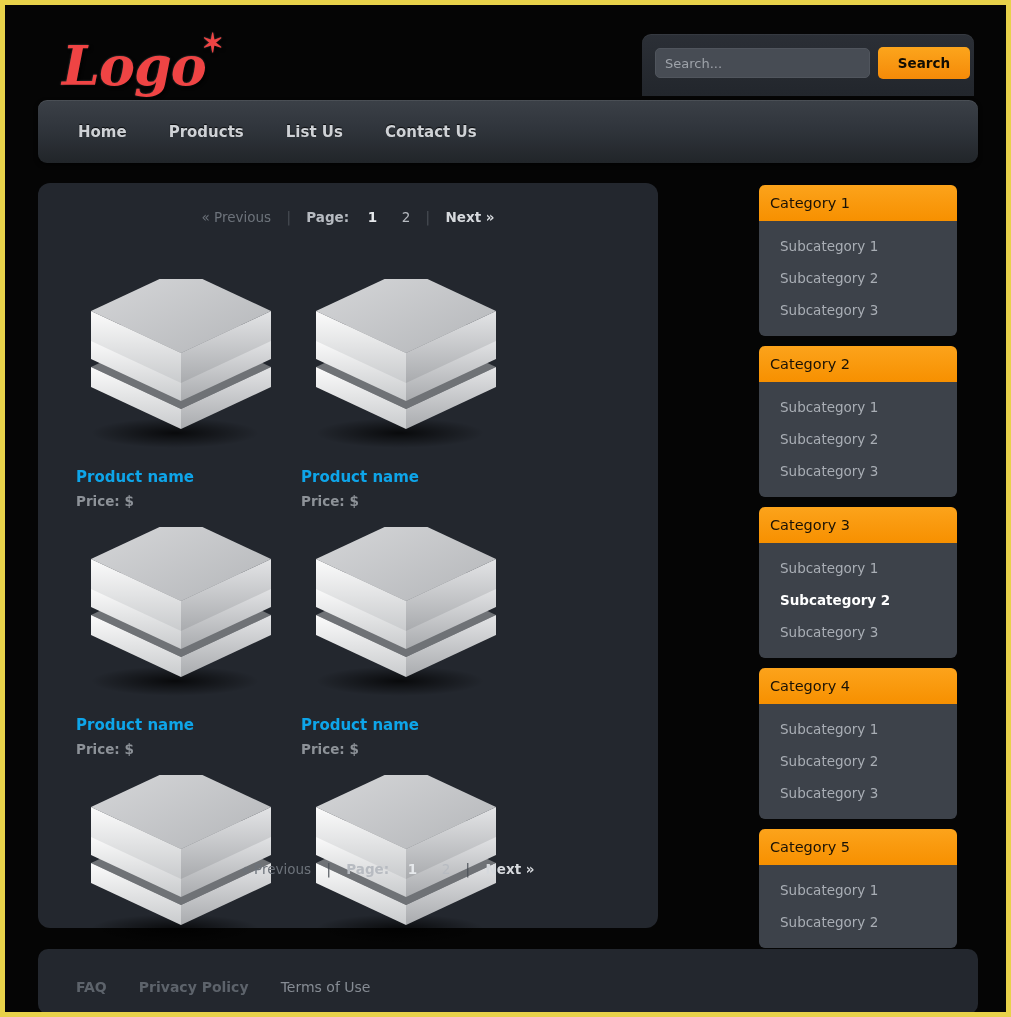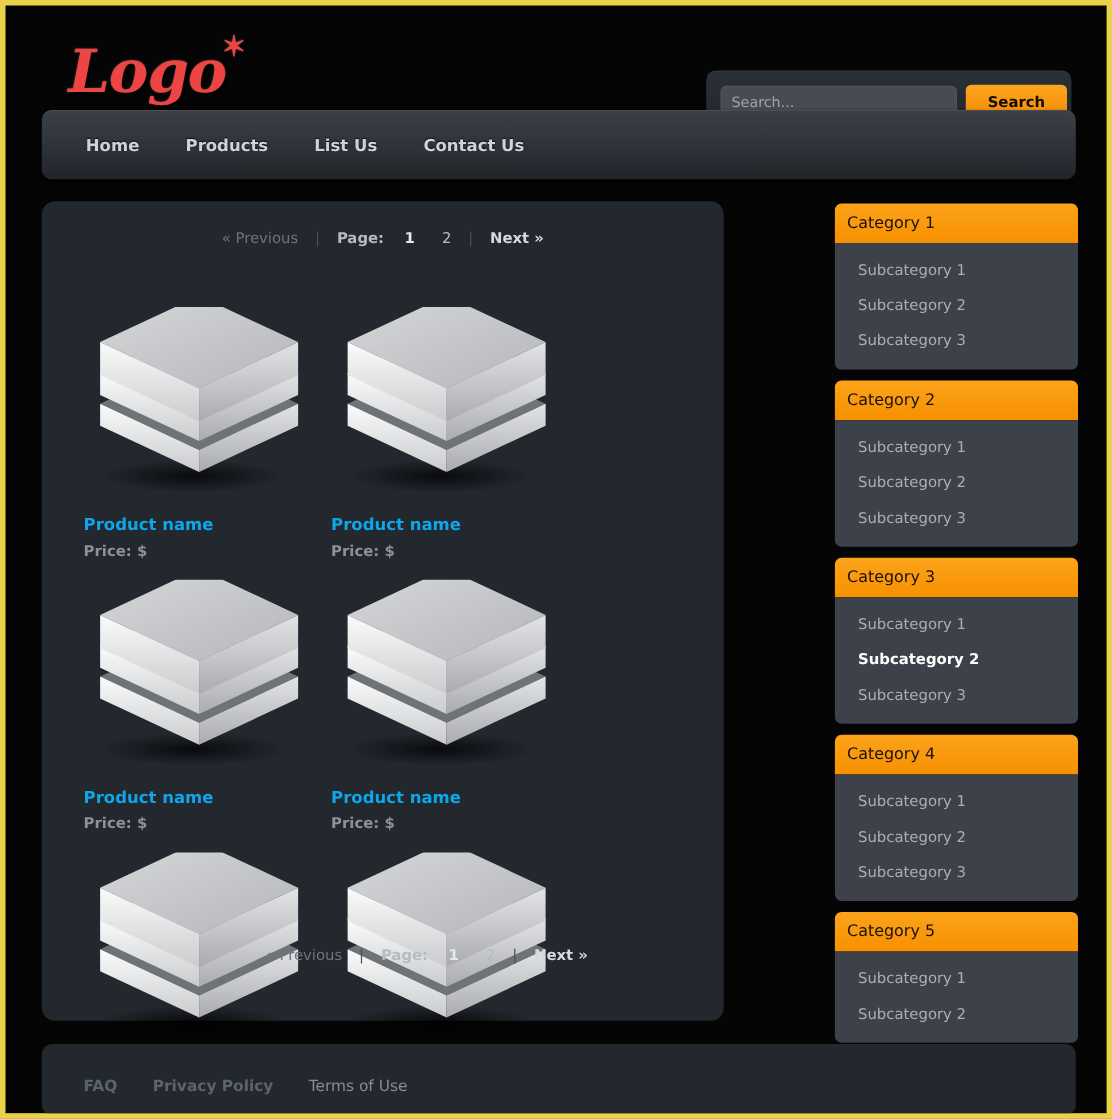--- a/index.html
+++ b/index.html
@@ -44,21 +44,21 @@
     font-size: 26px;
     font-style: normal;
     vertical-align: super;
     position: relative;
     top: -14px;
     left: -4px;
   }
 
   .search-panel {
     position: absolute;
-    right: 32px; top: 59px;
+    right: 32px; top: 29px;
     width: 332px; height: 62px;
     background: linear-gradient(#2b2f36, #22262c);
     border-radius: 9px 9px 0 0;
     box-shadow: inset 0 1px 0 rgba(255,255,255,.05);
   }
   .search-inner {
     position: absolute;
     left: 13px; top: 13px;
     display: flex;
     align-items: center;
@@ -182,21 +182,21 @@
     position: absolute;
     left: 0; top: 678px;
     width: 700px;
   }
   .pager-bottom .pager { padding-top: 0; }
 
   
   .sidebar {
     position: absolute;
     left: 754px; top: 22px;
-    width: 221px;
+    width: 198px;
   }
   .cat-block { margin-bottom: 10px; }
   .cat-head {
     height: 36px;
     background: linear-gradient(#fca31b, #f79000);
     border-radius: 6px 6px 0 0;
     color: #1a1206;
     font-size: 14.5px;
     display: flex;
     align-items: center;

